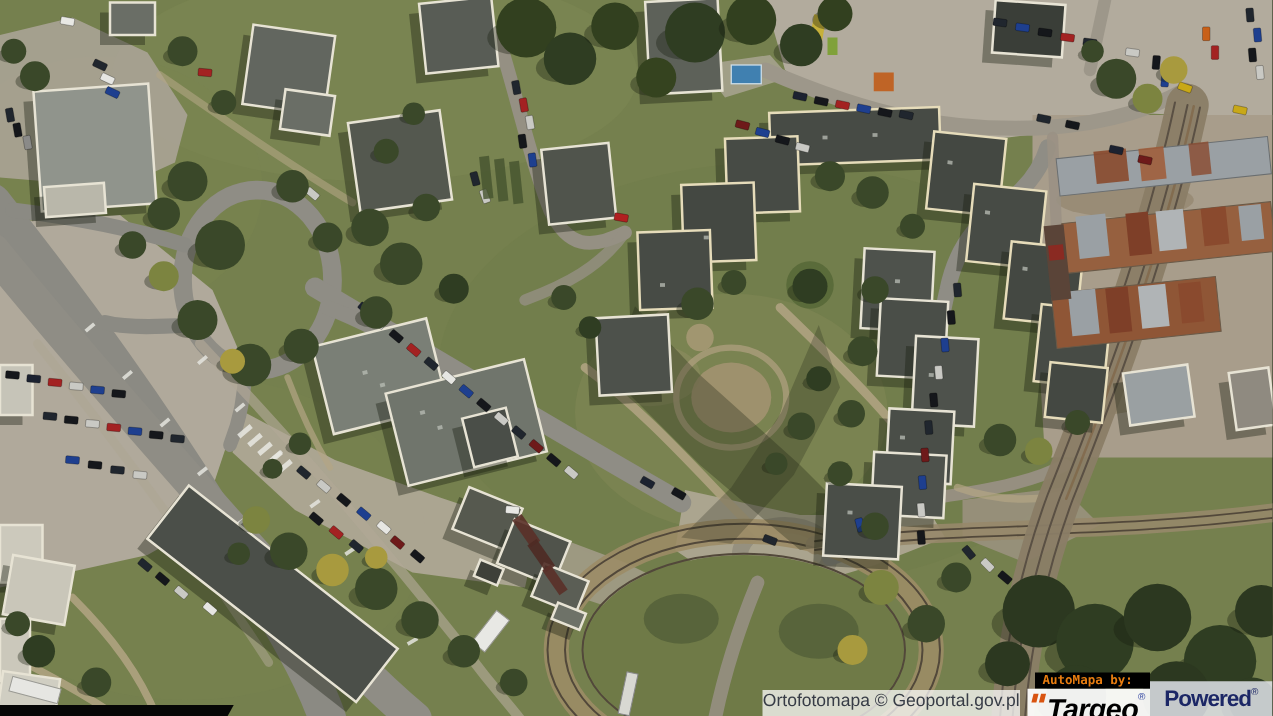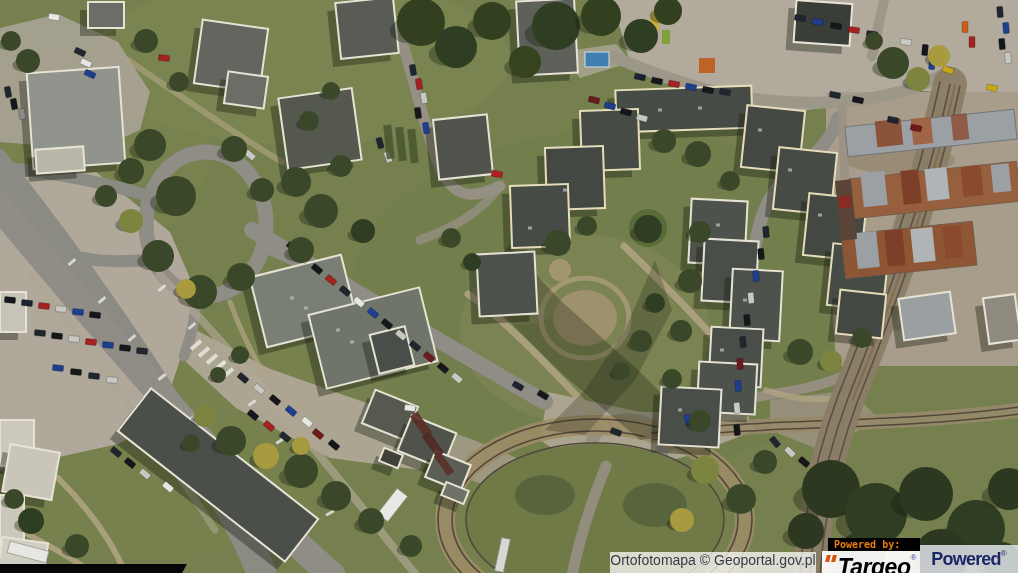--- a/index.html
+++ b/index.html
@@ -656,21 +656,21 @@
       <g>
         <polygon points="0,564 187,564 182,573 0,573" fill="#060606" opacity="1"></polygon>
       </g>
     </svg>
 
   <div id="attr-strip">
     <span>Ortofotomapa © Geoportal.gov.pl</span>
   </div>
 
   <div id="powered-bar">
-    <span>Powered by:</span>
+    <span>AutoMapa by:</span>
   </div>
 
   <div id="targeo-logo">
     <span class="targeo-marks">
         <i></i>
         <i></i>
       </span>
     <span class="targeo-text">Targeo</span>
     <span class="targeo-r">®</span>
   </div>

